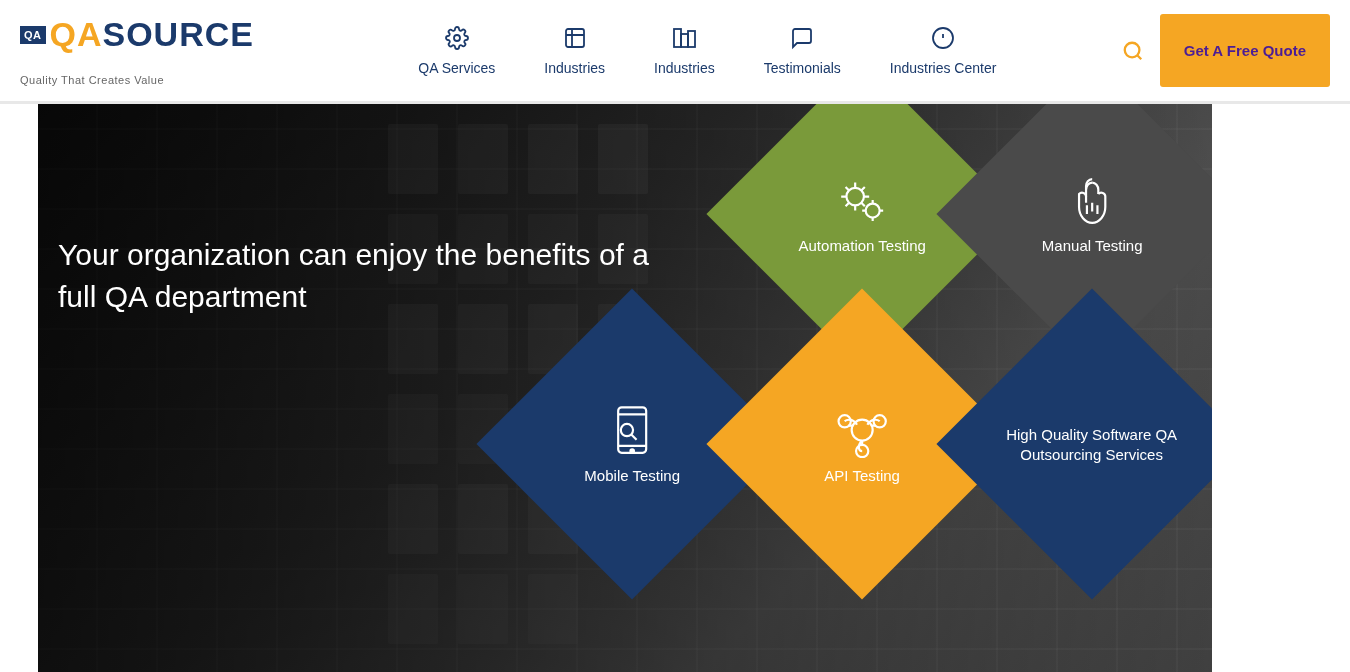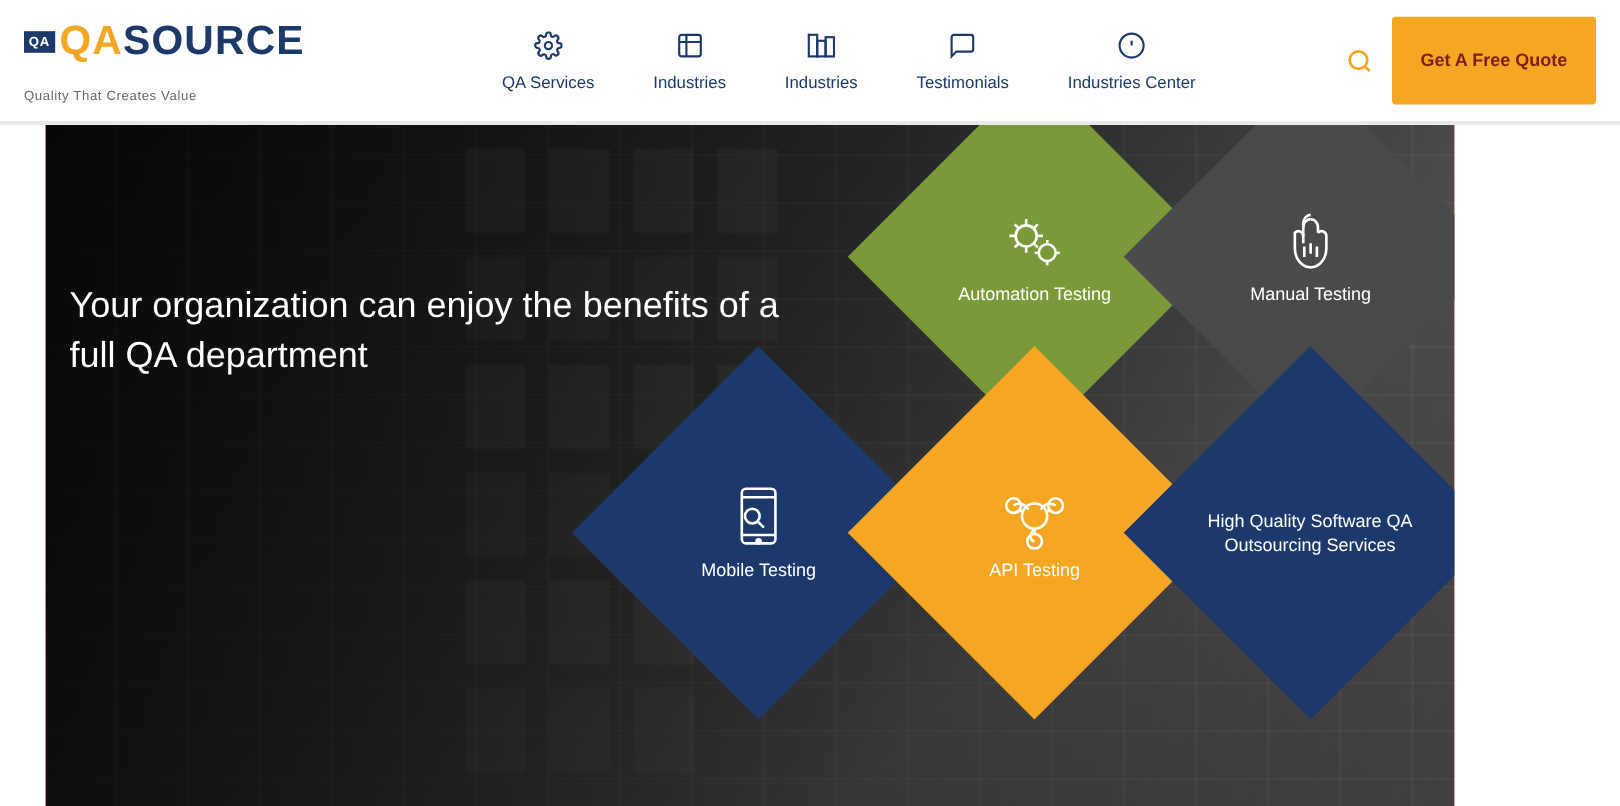--- a/index.html
+++ b/index.html
@@ -87,21 +87,21 @@
       background: none;
       border: none;
       cursor: pointer;
       color: #f5a623;
       font-size: 22px;
       display: flex;
       align-items: center;
     }
     .cta-button {
       background: #f5a623;
-      color: #7f1d1d;
+      color: #4c1d95;
       border: none;
       padding: 28px 24px;
       font-size: 15px;
       font-weight: 600;
       cursor: pointer;
       border-radius: 3px;
       white-space: nowrap;
     }
 
     

